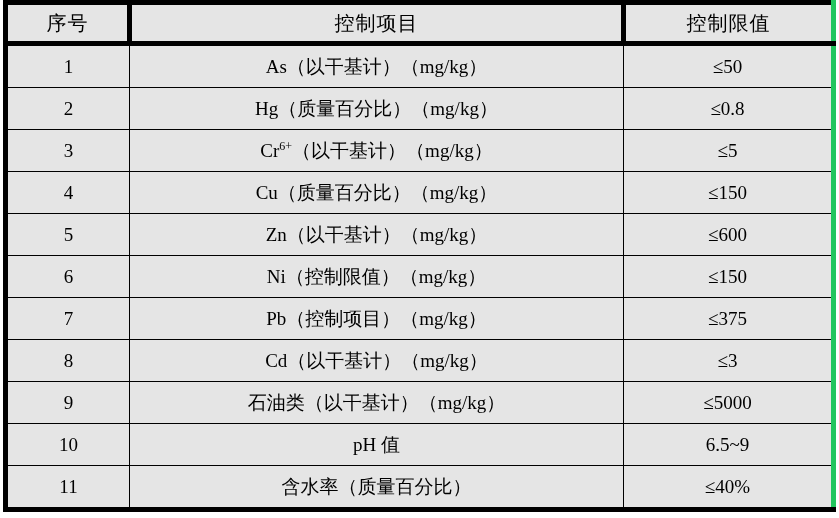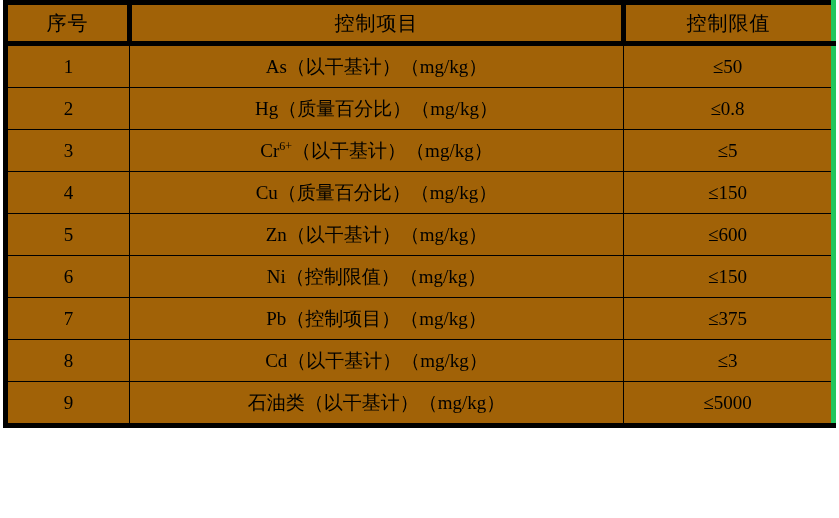--- a/index.html
+++ b/index.html
@@ -18,21 +18,21 @@
   .table-wrap {
     position: absolute;
     left: 3px;
     top: 0;
     width: 833px;
   }
   table.limits {
     border-collapse: collapse;
     table-layout: fixed;
     width: 833px;
-    background: #a16207;
+    background: #e5e5e5;
     border: 5px solid #000000;
   }
   table.limits col.c-no    { width: 124px; }
   table.limits col.c-item  { width: 494px; }
   table.limits col.c-limit { width: 210px; }
 
   table.limits th {
     border: 5px solid #000000;
     height: 36px;
     font-weight: normal;
@@ -125,15 +125,25 @@
         <tr>
     <td>8</td>
     <td>Cd（以干基计）（mg/kg）</td>
     <td>≤3</td>
   </tr>
         <tr>
     <td>9</td>
     <td>石油类（以干基计）（mg/kg）</td>
     <td>≤5000</td>
   </tr>
+        <tr>
+    <td>10</td>
+    <td>pH 值</td>
+    <td>6.5~9</td>
+  </tr>
+        <tr>
+    <td>11</td>
+    <td>含水率（质量百分比）</td>
+    <td>≤40%</td>
+  </tr>
       </tbody>
   </table>
 </div>
 
 </body></html>

